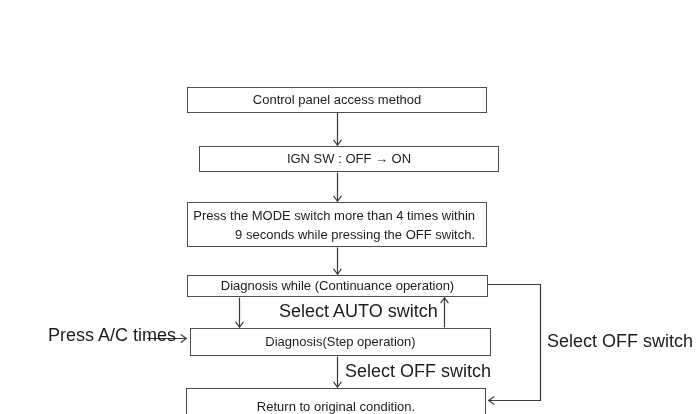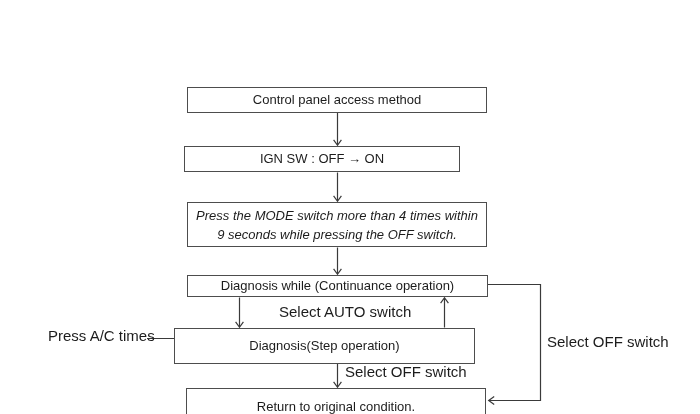--- a/index.html
+++ b/index.html
@@ -34,30 +34,29 @@
     display:flex;
     align-items:center;
     justify-content:center;
     font-size:13px;
     line-height:16px;
     text-align:center;
     white-space:nowrap;
   }
   .box.box-left{
     flex-direction:column;
-    align-items:center;
+    align-items:flex-end;
     justify-content:center;
-    padding:0 5px;
+    padding:0 11px;
     line-height:19px;
     text-align:left;
-    font-style:italic;
   }
   .flow-label{
     position:absolute;
-    font-size:15px;
+    font-size:18px;
     line-height:13px;
     white-space:nowrap;
   }
   .flow-label span{display:block;}
 </style>
 </head>
 <body>
 
 <div class="stage">
 
@@ -69,34 +68,34 @@
     <path d="M444.5 283.5 L444.5 254 M440.6 259.2 L444.5 253.7 L448.4 259.2"></path>
     <path d="M337.5 312.5 L337.5 343 M333.6 337.8 L337.5 343.3 L341.4 337.8"></path>
     <path d="M147 294.5 L186 294.5 M180.8 290.6 L186.3 294.5 L180.8 298.4"></path>
     <path d="M488 240.5 L540.5 240.5 L540.5 356.5 L489 356.5 M494.2 352.6 L488.7 356.5 L494.2 360.4"></path>
   </svg>
 
   <div class="box" style="left:187px;top:43px;width:300px;height:26px">
     <span>Control panel access method</span>
   </div>
 
-  <div class="box" style="left:184px;top:102px;width:276px;height:26px">
+  <div class="box" style="left:199px;top:102px;width:300px;height:26px">
     <span>IGN SW : OFF → ON</span>
   </div>
 
   <div class="box box-left" style="left:187px;top:158px;width:300px;height:45px">
     <span>Press the MODE switch more than 4 times within</span>
     <span>9 seconds while pressing the OFF switch.</span>
   </div>
 
   <div class="box" style="left:187px;top:231px;width:301px;height:22px">
     <span>Diagnosis while (Continuance operation)</span>
   </div>
 
-  <div class="box" style="left:174px;top:284px;width:301px;height:36px">
+  <div class="box" style="left:190px;top:284px;width:301px;height:28px">
     <span>Diagnosis(Step operation)</span>
   </div>
 
   <div class="box" style="left:186px;top:344px;width:300px;height:38px">
     <span>Return to original condition.</span>
   </div>
 
   <div class="flow-label" style="left:279px;top:261px">Select AUTO switch</div>
 
   <div class="flow-label" style="left:345px;top:321px">Select OFF switch</div>

